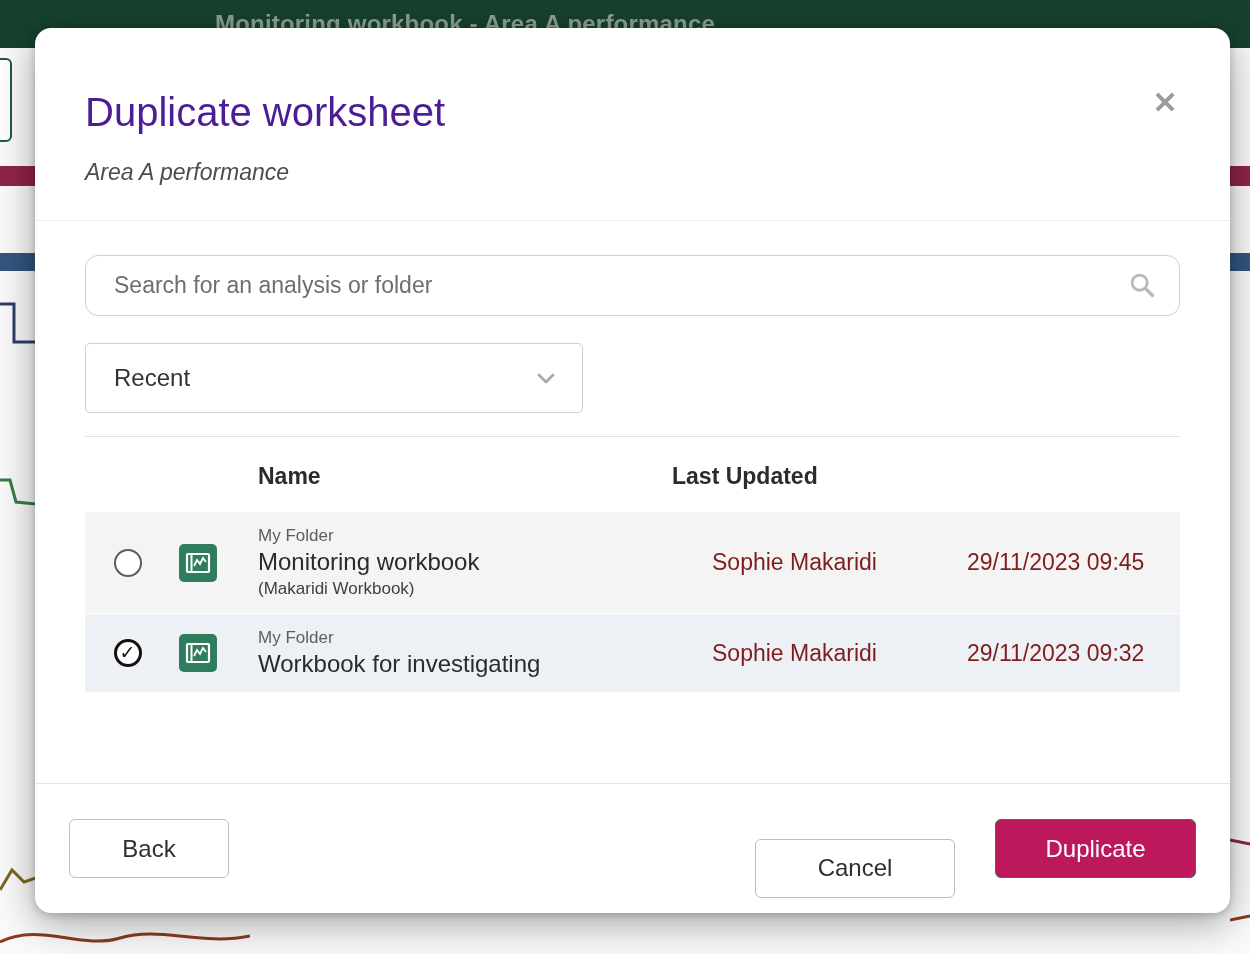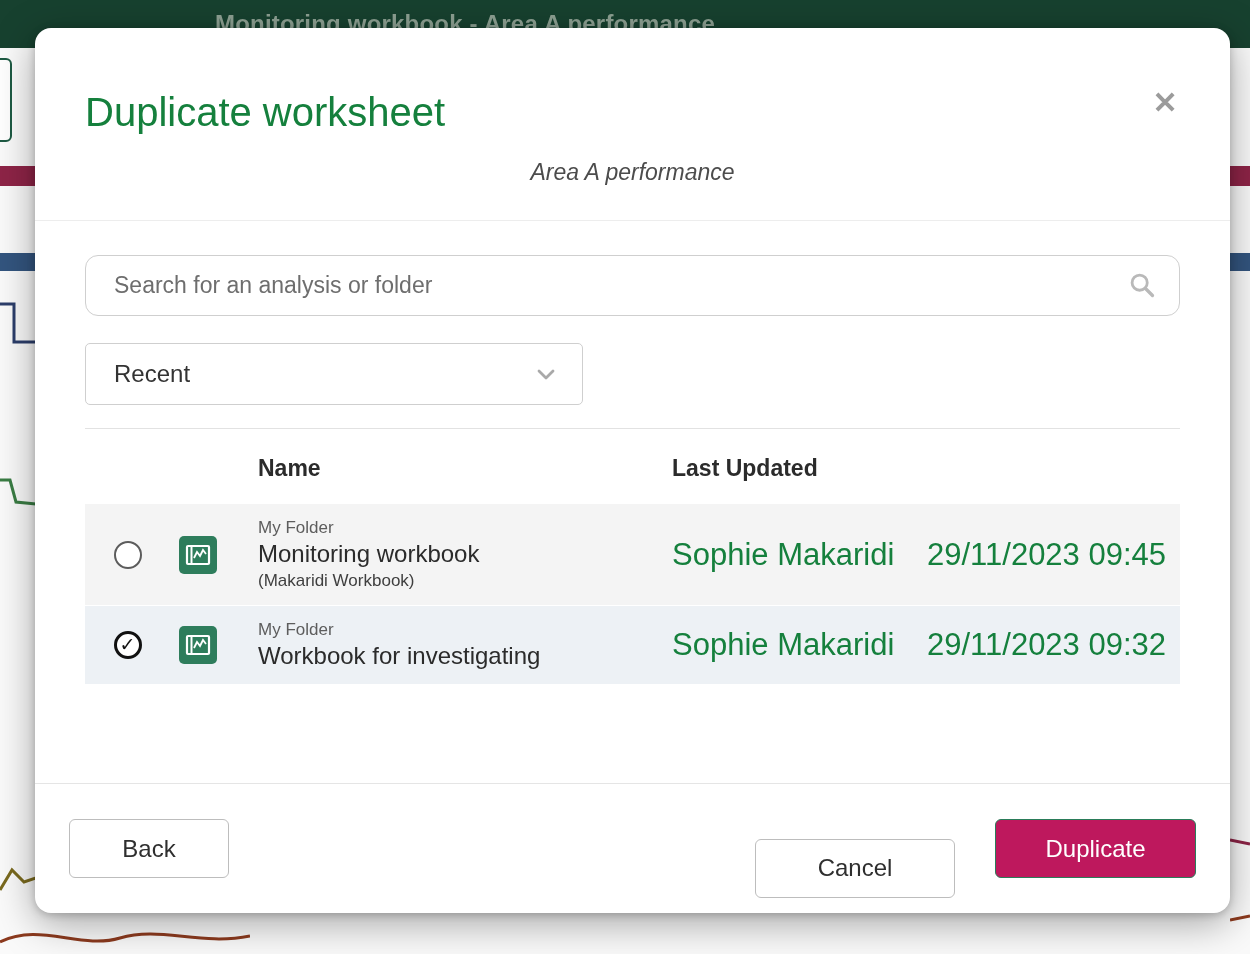--- a/index.html
+++ b/index.html
@@ -43,38 +43,38 @@
     box-shadow: 0 10px 40px rgba(0,0,0,.35), 0 2px 8px rgba(0,0,0,.2);
     display: flex; flex-direction: column;
   }
   .modal-close {
     position: absolute; top: 58px; right: 48px;
     width: 34px; height: 34px; border: none; background: transparent;
     color: #9b9b9b; font-size: 30px; line-height: 30px; font-weight: 700;
     cursor: pointer;
   }
   .modal-header { padding: 62px 50px 34px 50px; border-bottom: 1px solid #ededed; }
-  .modal-title { font-size: 40px; font-weight: 500; color: #15803d; }
-  .modal-subtitle { margin-top: 24px; font-size: 23px; font-style: italic; color: #4c4c4c; text-align: center; }
+  .modal-title { font-size: 40px; font-weight: 500; color: #4c1d95; }
+  .modal-subtitle { margin-top: 24px; font-size: 23px; font-style: italic; color: #4c4c4c; }
 
   .modal-body { padding: 34px 50px 0 50px; flex: 1; }
 
   .search-wrap { position: relative; }
   .search-input {
     width: 100%; height: 61px; border: 1px solid #cfcfcf; border-radius: 13px;
     padding: 0 60px 0 28px; font-size: 23px; color: #333;
     font-family: inherit; outline: none; background: #fff;
   }
   .search-input::placeholder { color: #6e6e6e; }
   .search-icon {
     position: absolute; right: 24px; top: 16px; width: 28px; height: 28px; color: #b9b9b9;
   }
 
   .filter-select {
-    margin-top: 27px; width: 498px; height: 62px;
+    margin-top: 27px; width: 498px; height: 70px;
     border: 1px solid #cfcfcf; border-radius: 5px; background: #fff;
     display: flex; align-items: center; justify-content: space-between;
     padding: 0 24px 0 28px; cursor: pointer;
   }
   .filter-value { font-size: 24px; color: #333; }
   .chevron-down-icon { width: 24px; height: 24px; color: #a9a9a9; }
 
   .table-divider { margin-top: 23px; border-top: 1px solid #e2e2e2; }
 
   .grid-row {
@@ -107,21 +107,21 @@
   .workbook-icon {
     width: 38px; height: 38px; border-radius: 5px; background: #2e7d5c;
     display: flex; align-items: center; justify-content: center;
   }
 
   .name-cell .folder { font-size: 17px; color: #5d5d5d; }
   .name-cell .wname  { font-size: 24px; color: #2b2b2b; margin-top: 2px; }
   .name-cell .wnote  { font-size: 17px; color: #3f3f3f; margin-top: 3px; }
   .name-cell .wnote:empty { display: none; }
 
-  .owner-cell, .date-cell { font-size: 31px; color: #15803d; }
+  .owner-cell, .date-cell { font-size: 23px; color: #7f1d1d; margin-left: 40px; }
 
   
   .modal-footer {
     border-top: 1px solid #e5e5e5; height: 130px;
     display: flex; align-items: center; padding: 0 34px;
   }
   .btn {
     height: 59px; border-radius: 6px; font-size: 24px; cursor: pointer;
     font-family: inherit; padding: 0 46px; background: #fff;
     border: 1px solid #bdbdbd; color: #2f2f2f;

